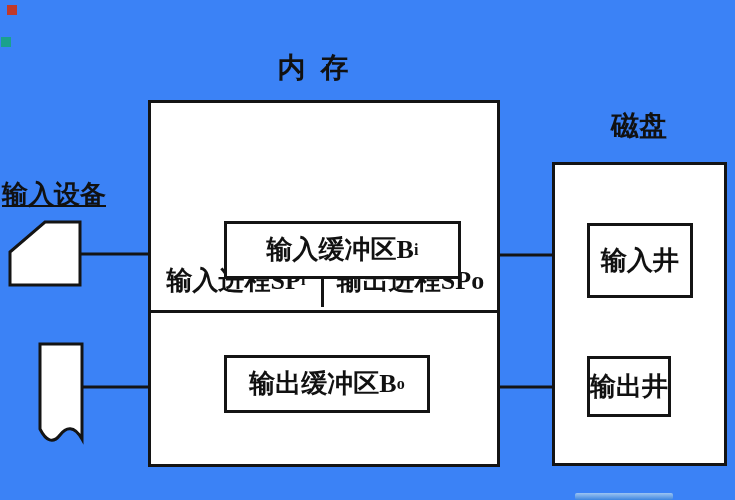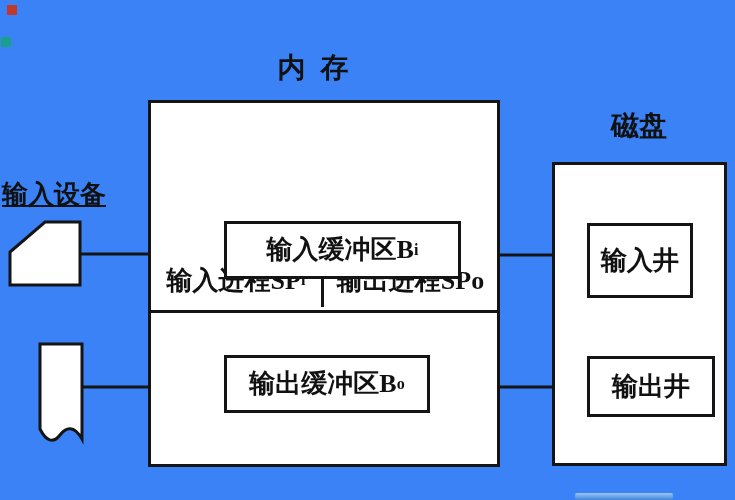--- a/index.html
+++ b/index.html
@@ -24,21 +24,21 @@
     align-items:flex-start;justify-content:center;flex-direction:column;}
   #memory-header{display:flex;width:346px;height:55px;border-bottom:3px solid #141414;}
   .hdr-cell{width:173px;height:52px;display:flex;align-items:center;justify-content:center;box-sizing:border-box;}
   .hdr-left{border-right:3px solid #141414;}
   #title-memory{left:230px;top:54px;width:170px;text-align:center;letter-spacing:4px;z-index:2;}
   #title-disk{left:579px;top:112px;width:120px;text-align:center;z-index:2;}
   #buffer-input{left:224px;top:221px;width:237px;height:58px;}
   #buffer-output{left:224px;top:355px;width:206px;height:58px;}
   #disk-box{left:552px;top:162px;width:175px;height:304px;}
   #well-input{left:587px;top:223px;width:106px;height:75px;}
-  #well-output{left:587px;top:356px;width:128px;height:61px;}
+  #well-output{left:587px;top:356px;width:84px;height:61px;}
   #label-input-device{left:2px;top:182px;z-index:2;text-decoration:underline;}
   #label-output-device{left:2px;top:306px;z-index:2;}
   #red-square{left:7px;top:5px;width:10px;height:10px;background:#c0392b;}
   #teal-square{left:1px;top:37px;width:10px;height:10px;background:#1aa18d;}
   #blue-bar{left:575px;top:493px;width:98px;height:7px;border-radius:2px;
     background:linear-gradient(#9cc4f2,#3e86df);}
 </style>
 </head>
 <body>
 

